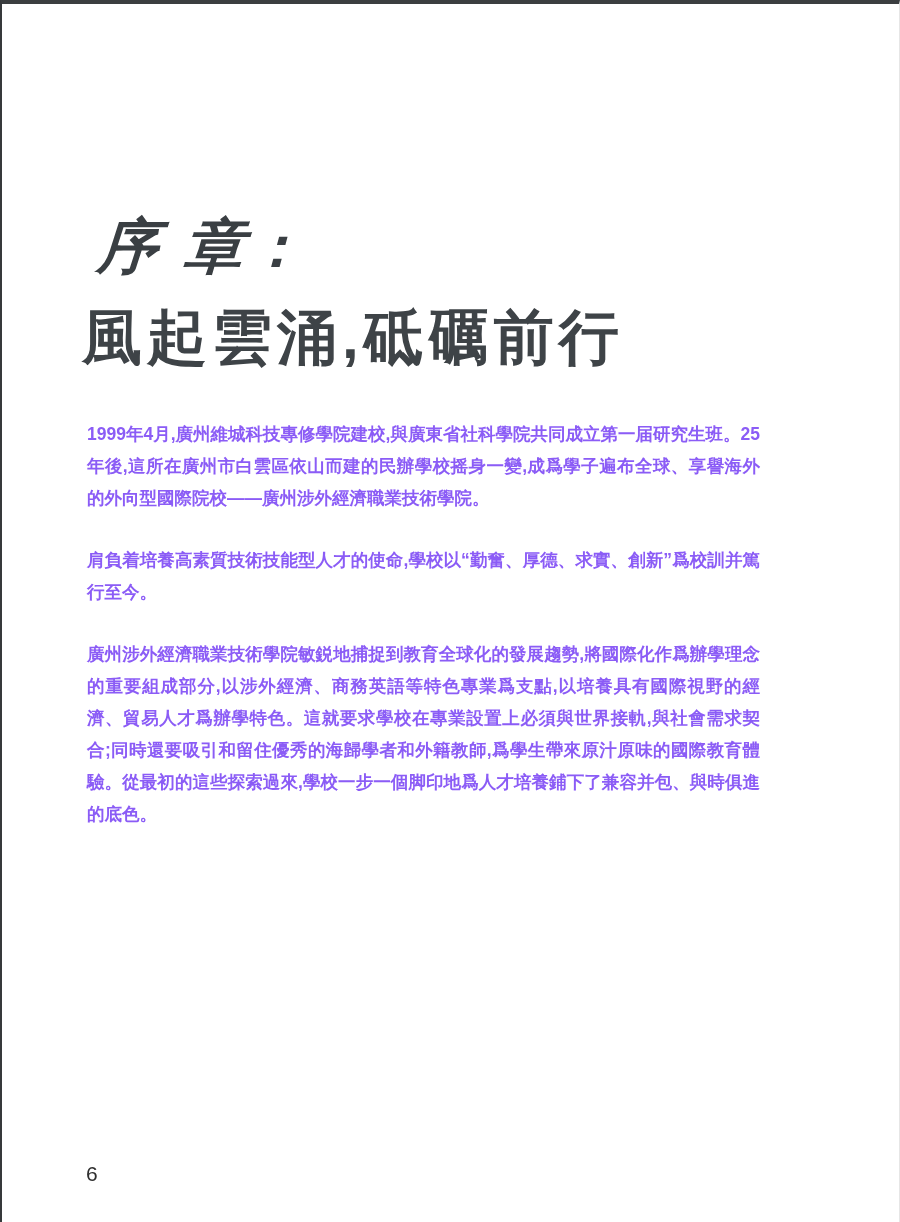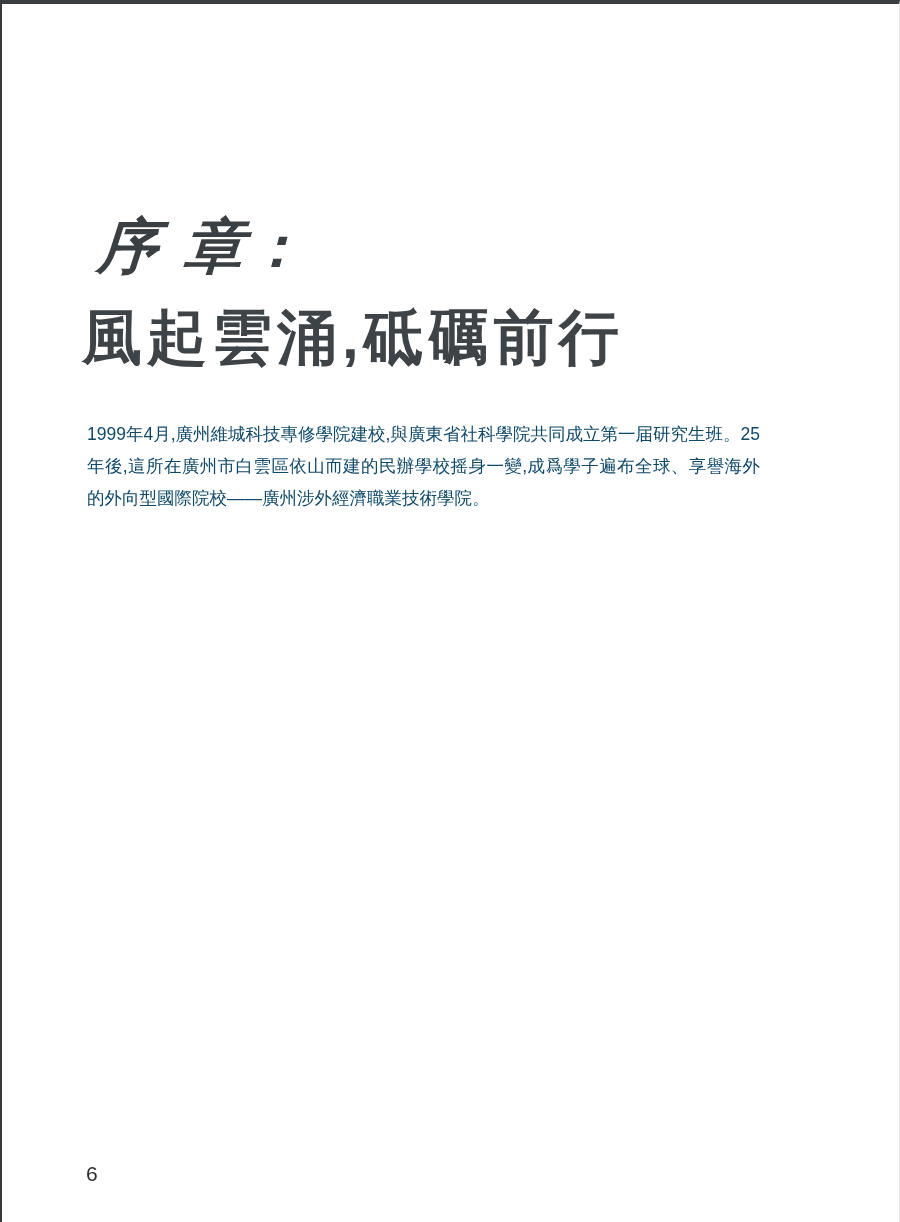--- a/index.html
+++ b/index.html
@@ -44,23 +44,24 @@
     color: #3e4347;
     white-space: nowrap;
   }
   .body-text {
     position: absolute;
     left: 85px;
     top: 414px;
     width: 673px;
     font-size: 17.5px;
     line-height: 32px;
-    color: #0c4a6e;
+    color: #8b5cf6;
     text-align: justify;
     text-justify: inter-ideograph;
+    font-weight: bold;
   }
   .body-text p {
     margin: 0 0 30px 0;
   }
   .page-number {
     position: absolute;
     left: 84px;
     top: 1156px;
     font-size: 21px;
     line-height: 28px;
@@ -71,17 +72,19 @@
 <body>
 
 <div class="page">
 
   <div class="chapter-label">序章:</div>
 
   <h1 class="main-title">風起雲涌,砥礪前行</h1>
 
   <div class="body-text">
     <p>1999年4月,廣州維城科技專修學院建校,與廣東省社科學院共同成立第一届研究生班。25年後,這所在廣州市白雲區依山而建的民辦學校摇身一變,成爲學子遍布全球、享譽海外的外向型國際院校——廣州涉外經濟職業技術學院。</p>
+    <p>肩負着培養高素質技術技能型人才的使命,學校以“勤奮、厚德、求實、創新”爲校訓并篤行至今。</p>
+    <p>廣州涉外經濟職業技術學院敏鋭地捕捉到教育全球化的發展趨勢,將國際化作爲辦學理念的重要組成部分,以涉外經濟、商務英語等特色專業爲支點,以培養具有國際視野的經濟、貿易人才爲辦學特色。這就要求學校在專業設置上必須與世界接軌,與社會需求契合;同時還要吸引和留住優秀的海歸學者和外籍教師,爲學生帶來原汁原味的國際教育體驗。從最初的這些探索過來,學校一步一個脚印地爲人才培養鋪下了兼容并包、與時俱進的底色。</p>
   </div>
 
   <div class="page-number">6</div>
 
 </div>
 
 </body></html>

